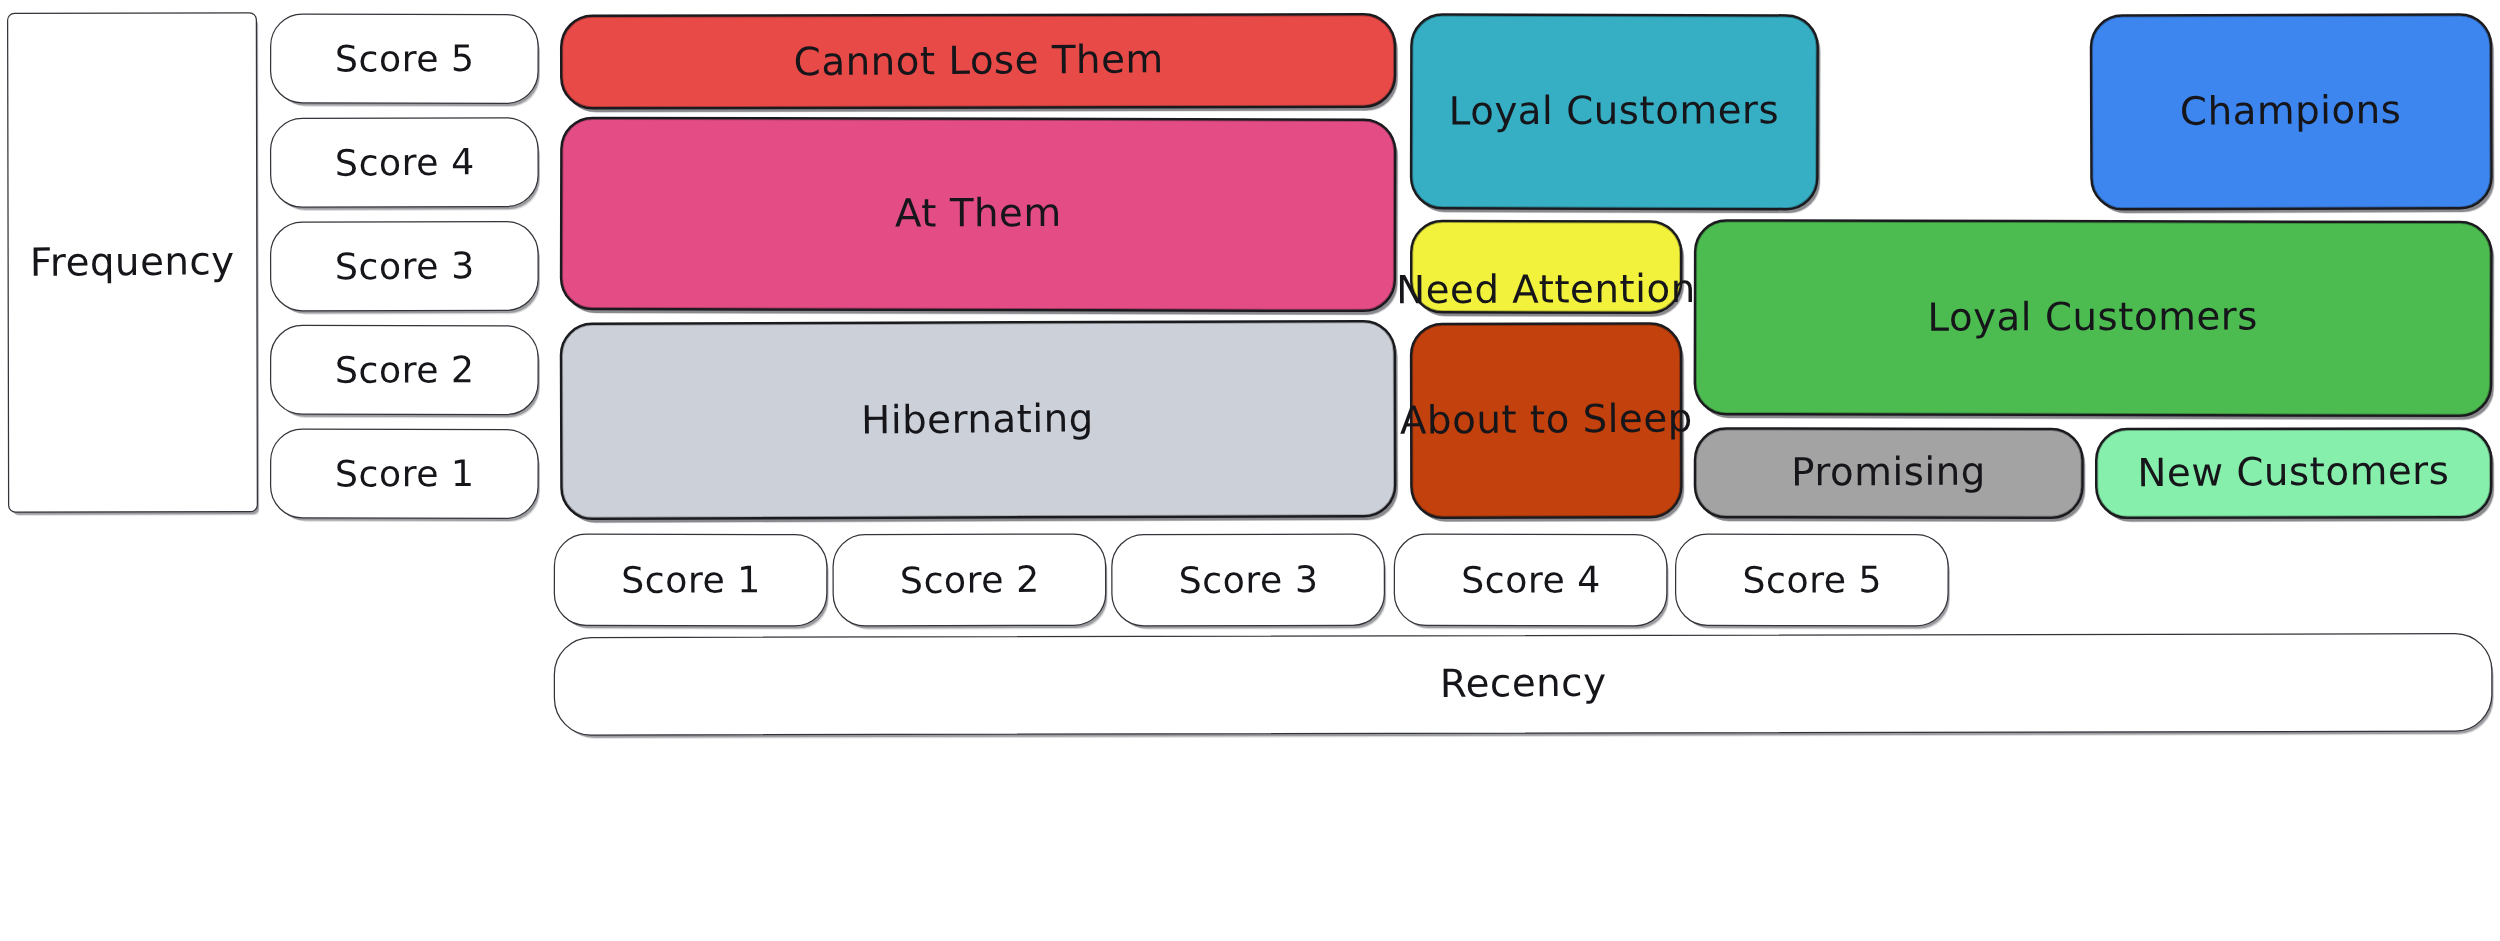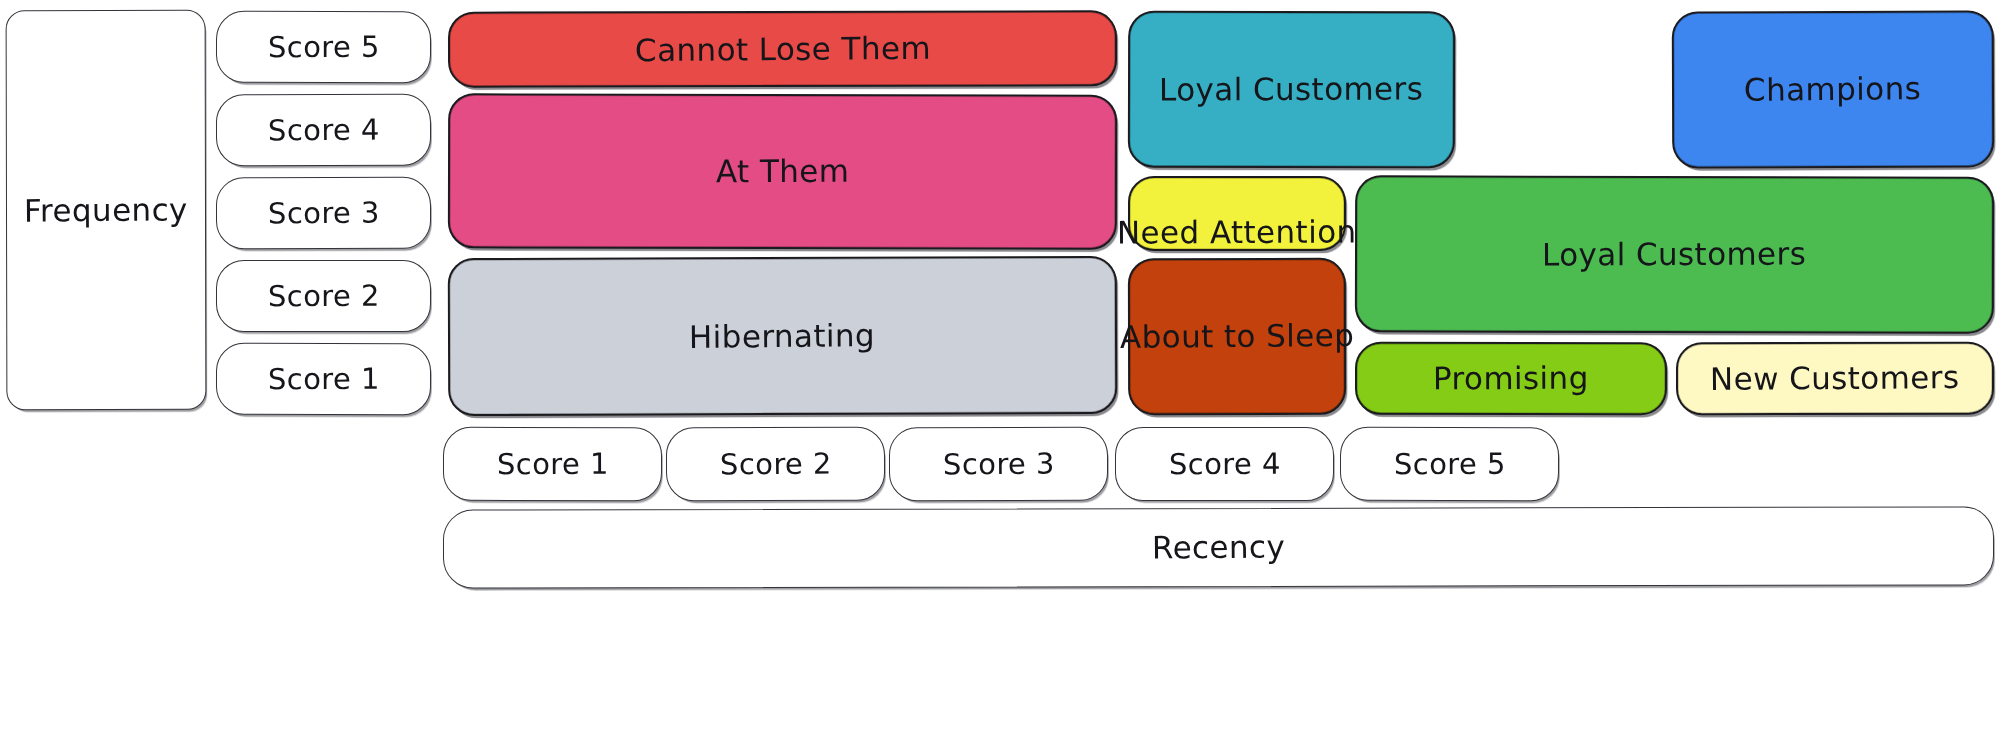--- a/index.html
+++ b/index.html
@@ -47,38 +47,37 @@
     padding: 0 10px;
     white-space: nowrap;
   }
   .box.plain {
     background: #ffffff;
     border-color: #33343a;
     border-width: 1.8px;
     box-shadow:
       2px 3px 0 -1.4px rgba(60,62,70,.40),
       3px 4.5px 0 -2px rgba(60,62,70,.18);
-    border-radius: 28px;
   }
 
   
   .r1 { transform: rotate(-0.12deg); }
   .r2 { transform: rotate(0.13deg); }
   .r3 { transform: rotate(-0.2deg); }
   .r4 { transform: rotate(0.08deg); }
   .fs-seg   { font-size: 31px; }
   .fs-score { font-size: 29px; }
   .fs-axis  { font-size: 31px; }
 </style>
 </head>
 <body>
 
 <div id="canvas">
 
-  <div class="box plain r1 fs-axis" style="left:6px; top:10px; width:200px; height:400px; border-radius:19px;">
+  <div class="box plain r1 fs-axis" style="left:6px; top:10px; width:200px; height:400px; border-radius:6px;">
     <span class="lbl">Frequency</span>
   </div>
 
   <div class="box plain r2 fs-score" style="left:216px; top:11px; width:215px; height:72px;">
     <span class="lbl">Score 5</span>
   </div>
   <div class="box plain r3 fs-score" style="left:216px; top:94px; width:215px; height:72px;">
     <span class="lbl">Score 4</span>
   </div>
   <div class="box plain r1 fs-score" style="left:216px; top:177px; width:215px; height:72px;">
@@ -116,25 +115,25 @@
   </div>
 
   <div class="box r3 fs-seg" style="left:1672px; top:11px; width:322px; height:157px; background:#3d86ef;">
     <span class="lbl">Champions</span>
   </div>
 
   <div class="box r2 fs-seg" style="left:1355px; top:176px; width:639px; height:157px; background:#4cbc51;">
     <span class="lbl">Loyal Customers</span>
   </div>
 
-  <div class="box r4 fs-seg" style="left:1355px; top:342px; width:312px; height:73px; background:#84cc16;">
+  <div class="box r4 fs-seg" style="left:1355px; top:342px; width:312px; height:73px; background:#a3a3a3;">
     <span class="lbl">Promising</span>
   </div>
 
-  <div class="box r1 fs-seg" style="left:1676px; top:342px; width:318px; height:73px; background:#fef9c3;">
+  <div class="box r1 fs-seg" style="left:1676px; top:342px; width:318px; height:73px; background:#86efac;">
     <span class="lbl">New Customers</span>
   </div>
 
   <div class="box plain r2 fs-score" style="left:443px; top:427px; width:219px; height:74px;">
     <span class="lbl">Score 1</span>
   </div>
   <div class="box plain r3 fs-score" style="left:666px; top:427px; width:219px; height:74px;">
     <span class="lbl">Score 2</span>
   </div>
   <div class="box plain r1 fs-score" style="left:889px; top:427px; width:219px; height:74px;">

